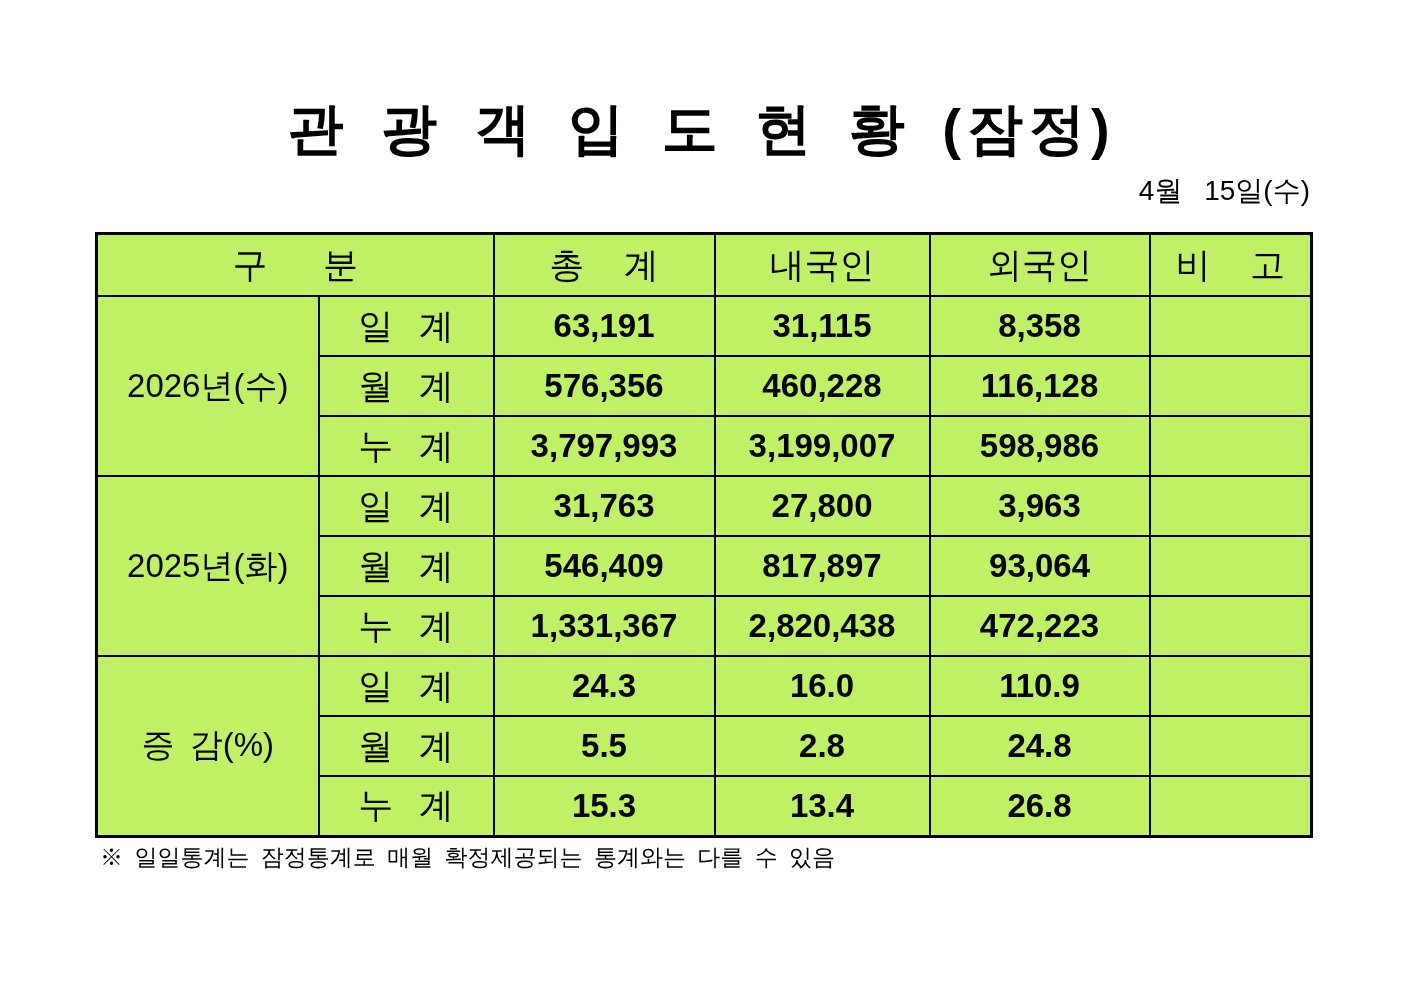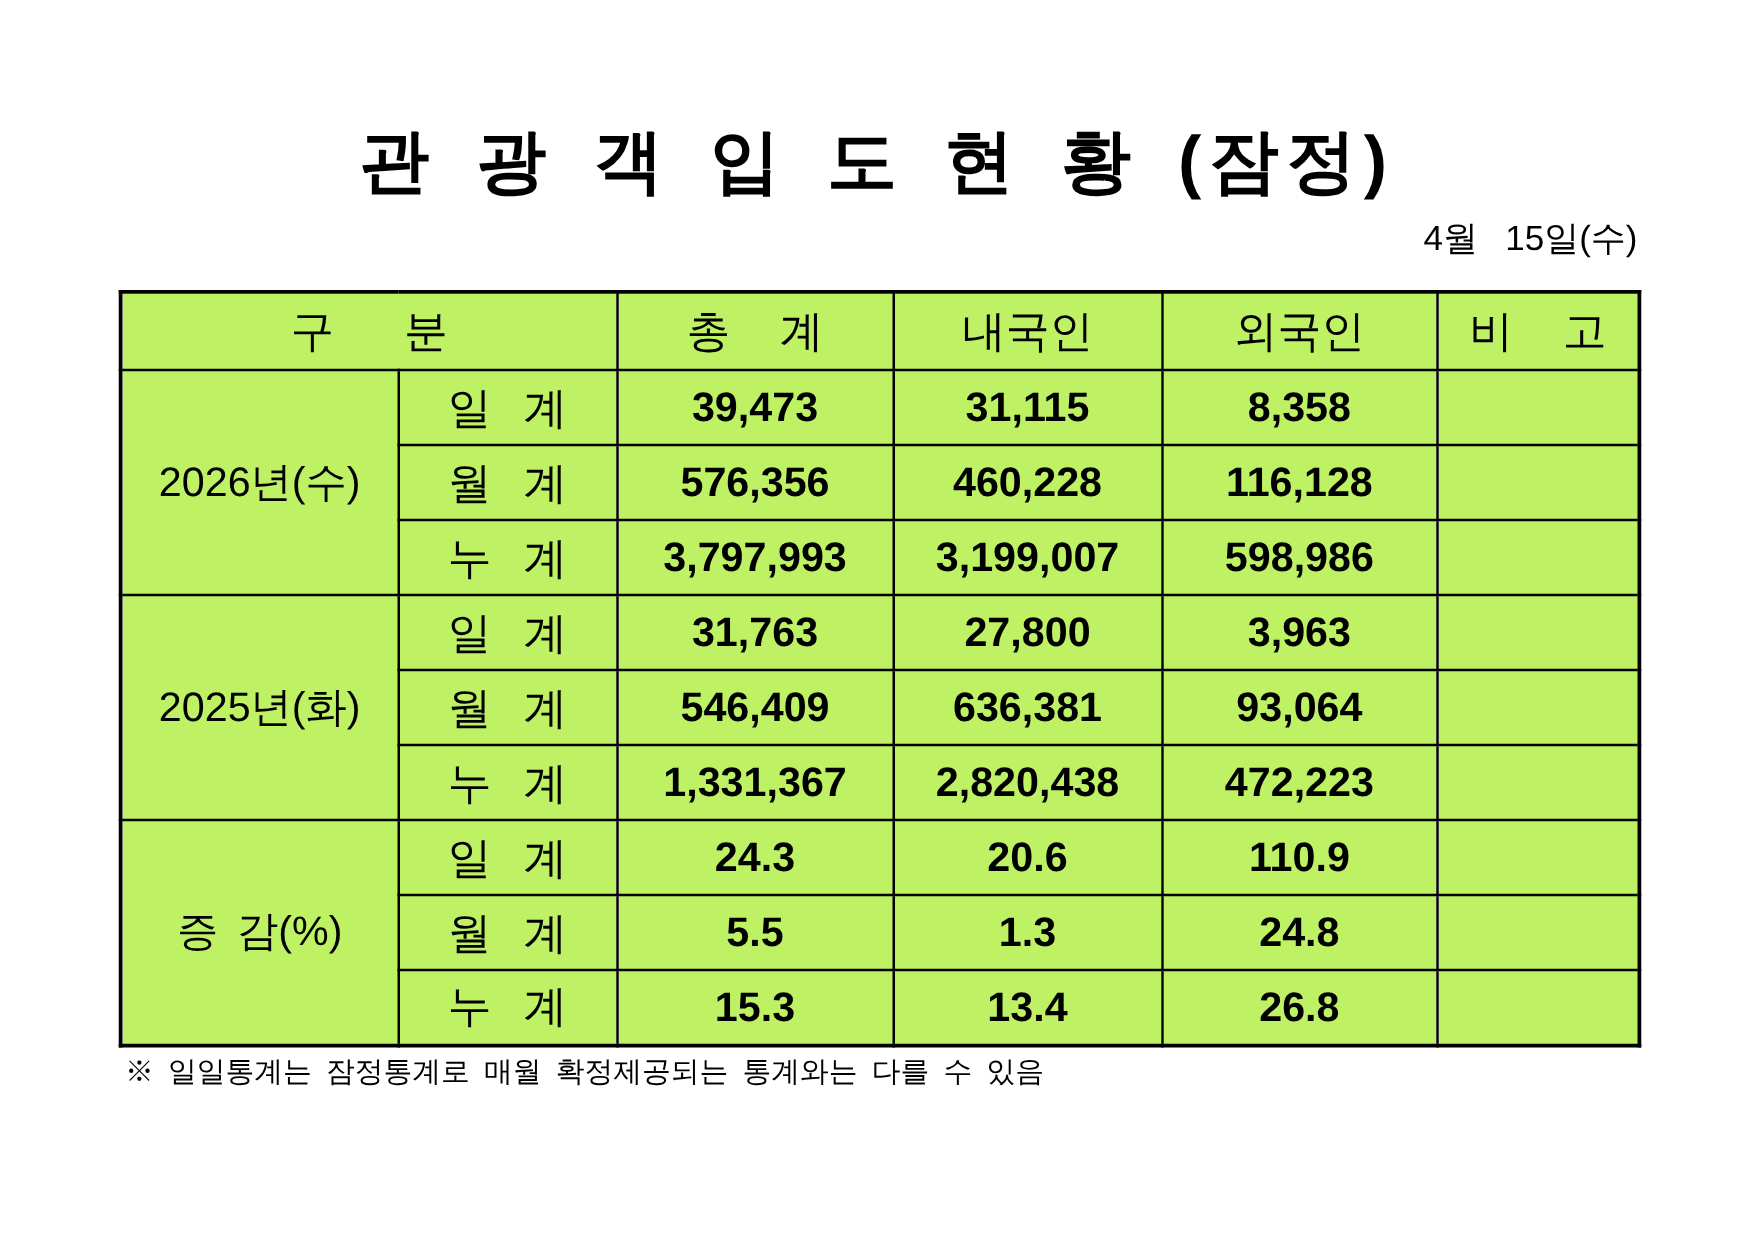--- a/index.html
+++ b/index.html
@@ -117,21 +117,21 @@
         <th>내국인</th>
         <th>외국인</th>
         <th class="h-remark">비 고</th>
       </tr>
     </thead>
     <tbody>
 
       <tr>
         <td rowspan="3" class="year-cell">2026년(수)</td>
         <td class="type-cell">일 계</td>
-        <td class="num-cell">39,473</td>
+        <td class="num-cell">63,191</td>
         <td class="num-cell">31,115</td>
         <td class="num-cell">8,358</td>
         <td class="remark-cell"></td>
       </tr>
       <tr>
         <td class="type-cell">월 계</td>
         <td class="num-cell">576,356</td>
         <td class="num-cell">460,228</td>
         <td class="num-cell">116,128</td>
         <td class="remark-cell"></td>
@@ -148,44 +148,44 @@
         <td rowspan="3" class="year-cell">2025년(화)</td>
         <td class="type-cell">일 계</td>
         <td class="num-cell">31,763</td>
         <td class="num-cell">27,800</td>
         <td class="num-cell">3,963</td>
         <td class="remark-cell"></td>
       </tr>
       <tr>
         <td class="type-cell">월 계</td>
         <td class="num-cell">546,409</td>
-        <td class="num-cell">636,381</td>
+        <td class="num-cell">817,897</td>
         <td class="num-cell">93,064</td>
         <td class="remark-cell"></td>
       </tr>
       <tr>
         <td class="type-cell">누 계</td>
         <td class="num-cell">1,331,367</td>
         <td class="num-cell">2,820,438</td>
         <td class="num-cell">472,223</td>
         <td class="remark-cell"></td>
       </tr>
 
       <tr>
         <td rowspan="3" class="year-cell">증 감(%)</td>
         <td class="type-cell">일 계</td>
         <td class="num-cell">24.3</td>
-        <td class="num-cell">20.6</td>
+        <td class="num-cell">16.0</td>
         <td class="num-cell">110.9</td>
         <td class="remark-cell"></td>
       </tr>
       <tr>
         <td class="type-cell">월 계</td>
         <td class="num-cell">5.5</td>
-        <td class="num-cell">1.3</td>
+        <td class="num-cell">2.8</td>
         <td class="num-cell">24.8</td>
         <td class="remark-cell"></td>
       </tr>
       <tr>
         <td class="type-cell">누 계</td>
         <td class="num-cell">15.3</td>
         <td class="num-cell">13.4</td>
         <td class="num-cell">26.8</td>
         <td class="remark-cell"></td>
       </tr>

